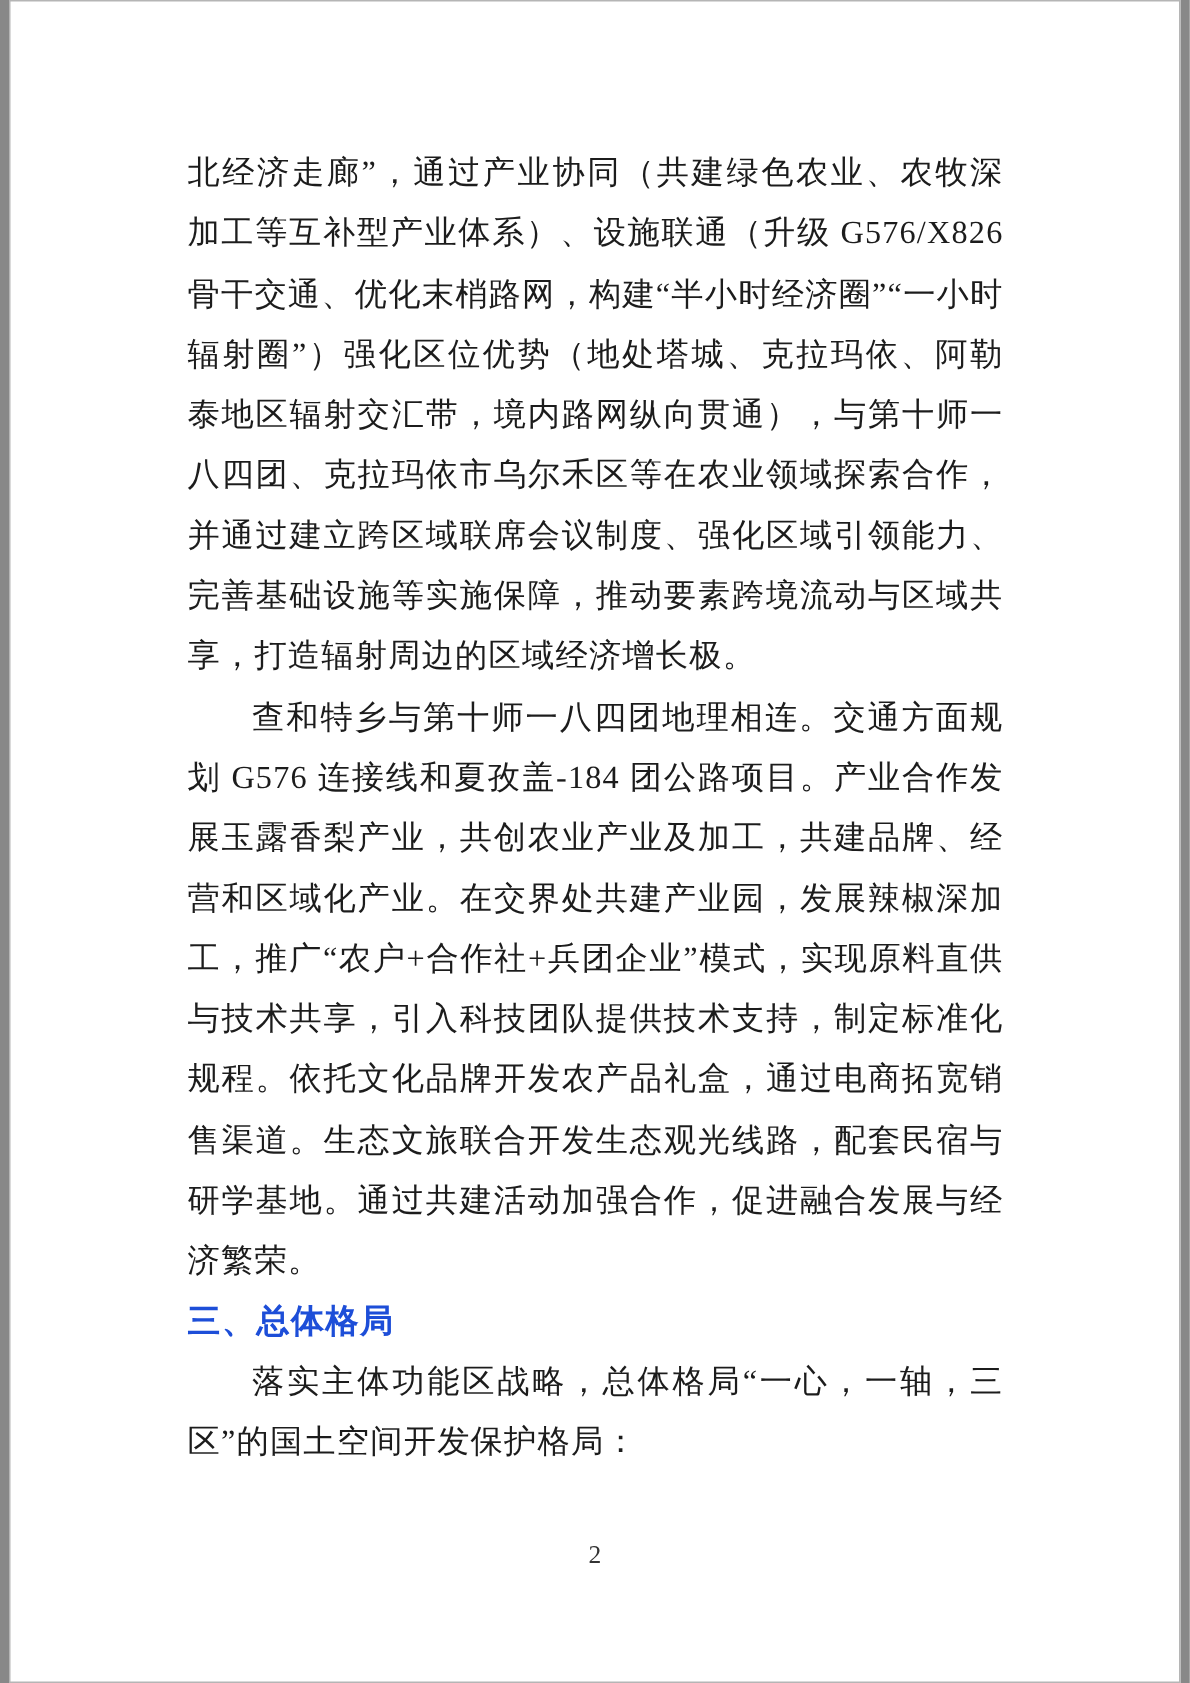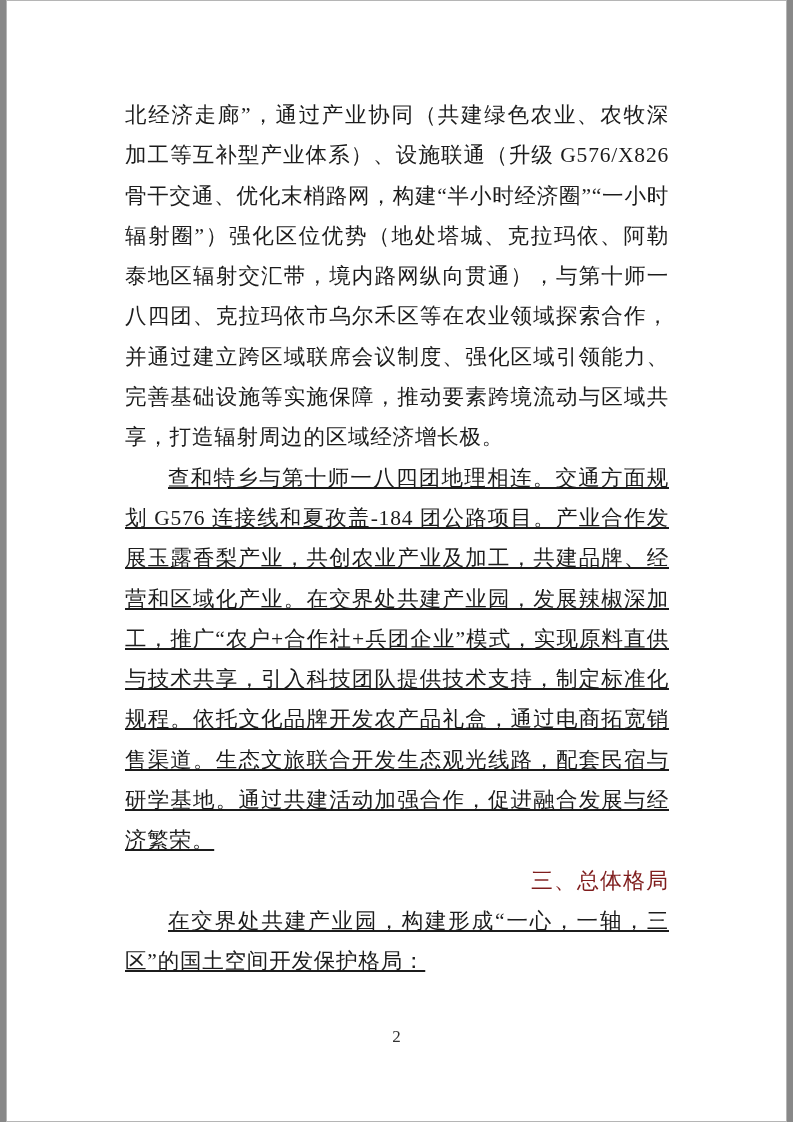--- a/index.html
+++ b/index.html
@@ -23,45 +23,44 @@
   }
   .para {
     margin: 0;
     font-size: 21.5px;
     line-height: 40.3px;
     text-align: justify;
     text-justify: inter-ideograph;
     letter-spacing: 0.8px;
     word-break: break-all;
   }
-  .para.indent { text-indent: 2em; text-decoration: underline; }
+  .para.indent { text-indent: 2em; }
   .heading {
     margin: 0;
     font-family: "Liberation Sans", "DejaVu Sans", sans-serif;
-    font-weight: normal;
+    font-weight: bold;
     font-size: 22px;
     line-height: 40.3px;
     letter-spacing: 1px;
-    color: #7f1d1d;
-    text-align: right;
+    color: #1d4ed8;
   }
   .page-number {
     position: absolute;
     top: 1026px;
     left: 0;
     right: 0;
     text-align: center;
     font-size: 17px;
     color: #333;
   }
 </style>
 </head>
 <body>
 
 <div class="page">
   <div class="content">
     <p class="para">北经济走廊”，通过产业协同（共建绿色农业、农牧深加工等互补型产业体系）、设施联通（升级 G576/X826 骨干交通、优化末梢路网，构建“半小时经济圈”“一小时辐射圈”）强化区位优势（地处塔城、克拉玛依、阿勒泰地区辐射交汇带，境内路网纵向贯通），与第十师一八四团、克拉玛依市乌尔禾区等在农业领域探索合作，并通过建立跨区域联席会议制度、强化区域引领能力、完善基础设施等实施保障，推动要素跨境流动与区域共享，打造辐射周边的区域经济增长极。</p>
     <p class="para indent">查和特乡与第十师一八四团地理相连。交通方面规划 G576 连接线和夏孜盖-184 团公路项目。产业合作发展玉露香梨产业，共创农业产业及加工，共建品牌、经营和区域化产业。在交界处共建产业园，发展辣椒深加工，推广“农户+合作社+兵团企业”模式，实现原料直供与技术共享，引入科技团队提供技术支持，制定标准化规程。依托文化品牌开发农产品礼盒，通过电商拓宽销售渠道。生态文旅联合开发生态观光线路，配套民宿与研学基地。通过共建活动加强合作，促进融合发展与经济繁荣。</p>
     <h2 class="heading">三、总体格局</h2>
-    <p class="para indent">在交界处共建产业园，构建形成“一心，一轴，三区”的国土空间开发保护格局：</p>
+    <p class="para indent">落实主体功能区战略，总体格局“一心，一轴，三区”的国土空间开发保护格局：</p>
   </div>
   <div class="page-number">2</div>
 </div>
 
 </body></html>

